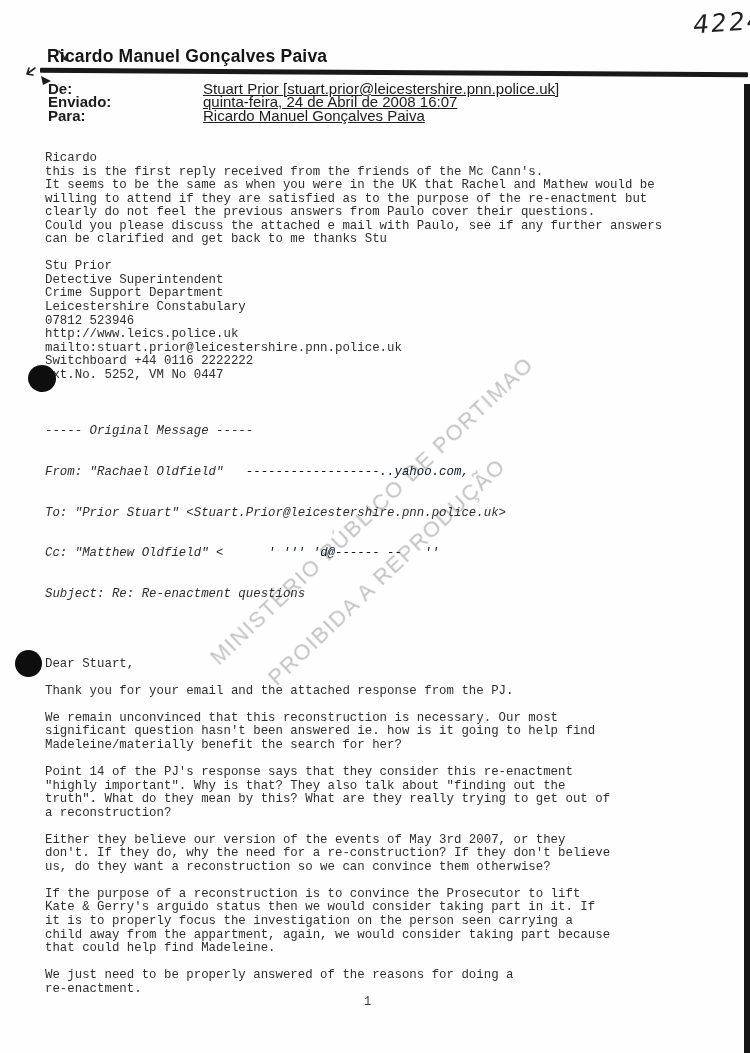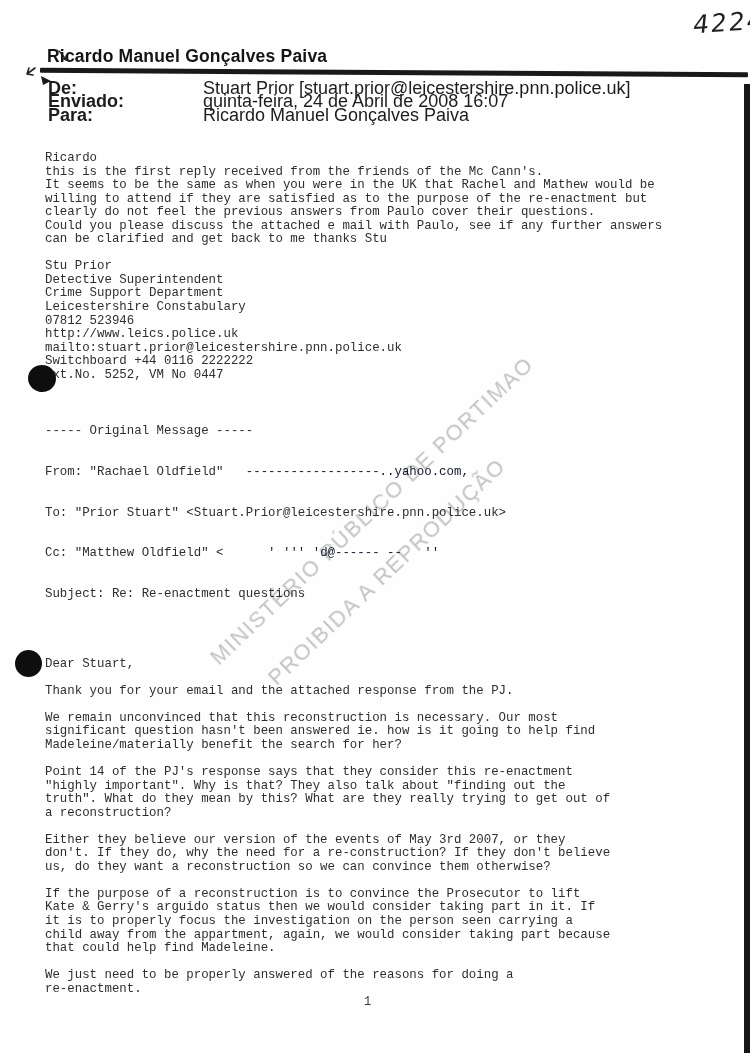--- a/index.html
+++ b/index.html
@@ -10,37 +10,37 @@
   
   .folio{position:absolute;left:693px;top:8px;font-family:"DejaVu Sans",sans-serif;
          font-size:25px;color:#1f1f1f;transform:rotate(-4deg) skewX(-10deg);
          letter-spacing:2px;font-weight:400;}
 
   
   .doc-title{position:absolute;left:47px;top:46px;font-size:17.5px;font-weight:bold;
              color:#141414;letter-spacing:.2px;}
   .title-rule{position:absolute;left:40px;top:70px;width:708px;height:5px;background:#191919;
               transform:rotate(.35deg);border-radius:1px;}
-  .hdr{position:absolute;left:48px;top:82px;font-size:18px;line-height:13.4px;color:#1c1c1c;}
+  .hdr{position:absolute;left:48px;top:82px;font-size:15px;line-height:13.4px;color:#1c1c1c;text-decoration:underline;}
   .hdr-row{white-space:pre;}
   .hdr-label{display:inline-block;width:155px;font-weight:bold;}
 
   
   .wm{position:absolute;color:#c3c3c3;font-size:22px;letter-spacing:1.5px;white-space:pre;
       font-family:"Liberation Sans",sans-serif;filter:blur(.4px);z-index:0;}
   .wm1{left:372px;top:511px;transform:translate(-50%,-50%) rotate(-43.5deg);}
   .wm2{left:387px;top:572px;transform:translate(-50%,-50%) rotate(-43.5deg);}
 
   
   .body-col{position:absolute;left:45px;top:152px;width:680px;z-index:1;
             font-family:"Liberation Mono","DejaVu Sans Mono",monospace;
             font-size:12.4px;line-height:13.55px;color:#2e2e2e;}
   .para{margin:0 0 13.55px 0;white-space:pre;font:inherit;}
   .para.gap2{margin-bottom:16px;}
-  .para.gap-msg{margin-bottom:29px;}
+  .para.gap-msg{margin-bottom:29px;font-style:italic;}
   .line{white-space:pre;}
   .redacted{color:#0f172a;filter:blur(.6px);}
 
   
   .page-num{position:absolute;left:364px;top:995px;font-family:"Liberation Mono",monospace;
             font-size:12px;color:#3a3a3a;}
 
   
   .punch{position:absolute;background:#0e0e0e;border-radius:50%;z-index:5;}
   .punch1{left:28px;top:365px;width:28px;height:27px;transform:rotate(12deg);}

